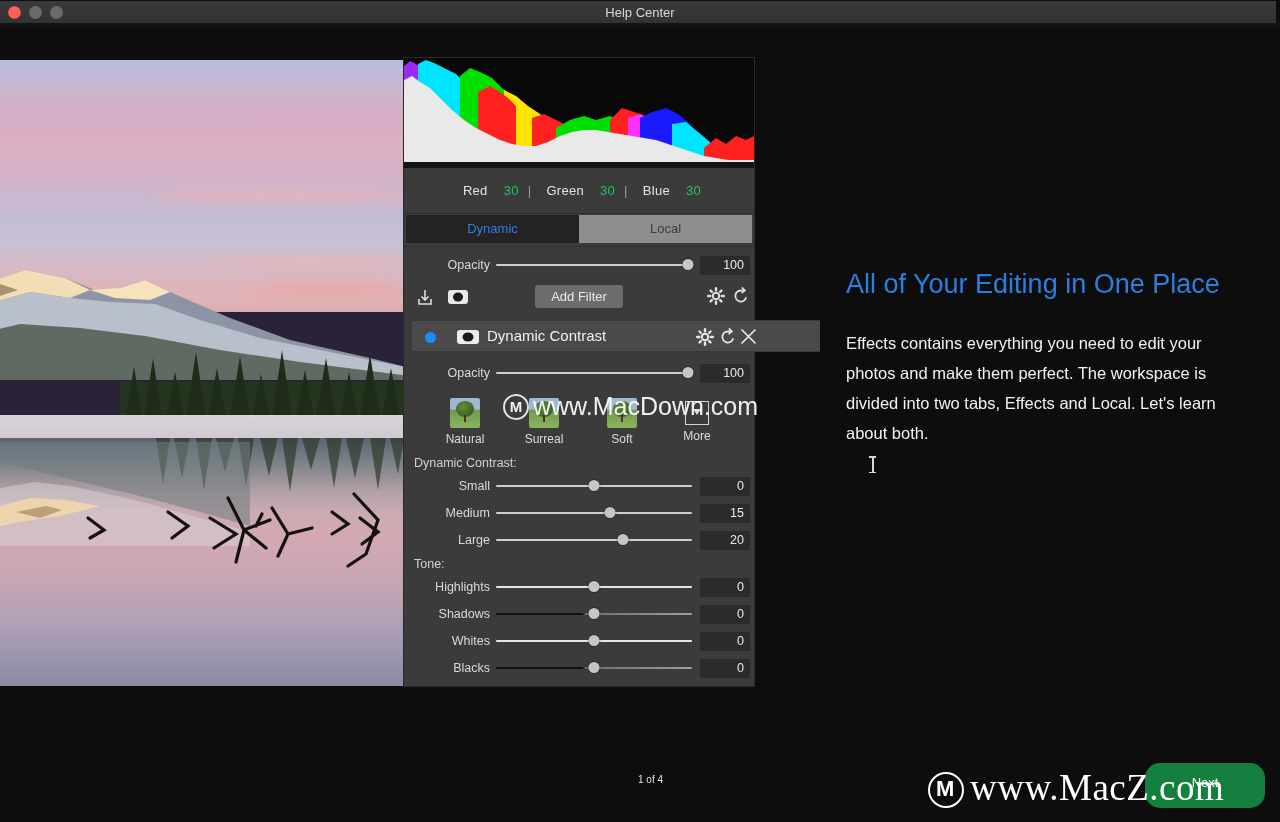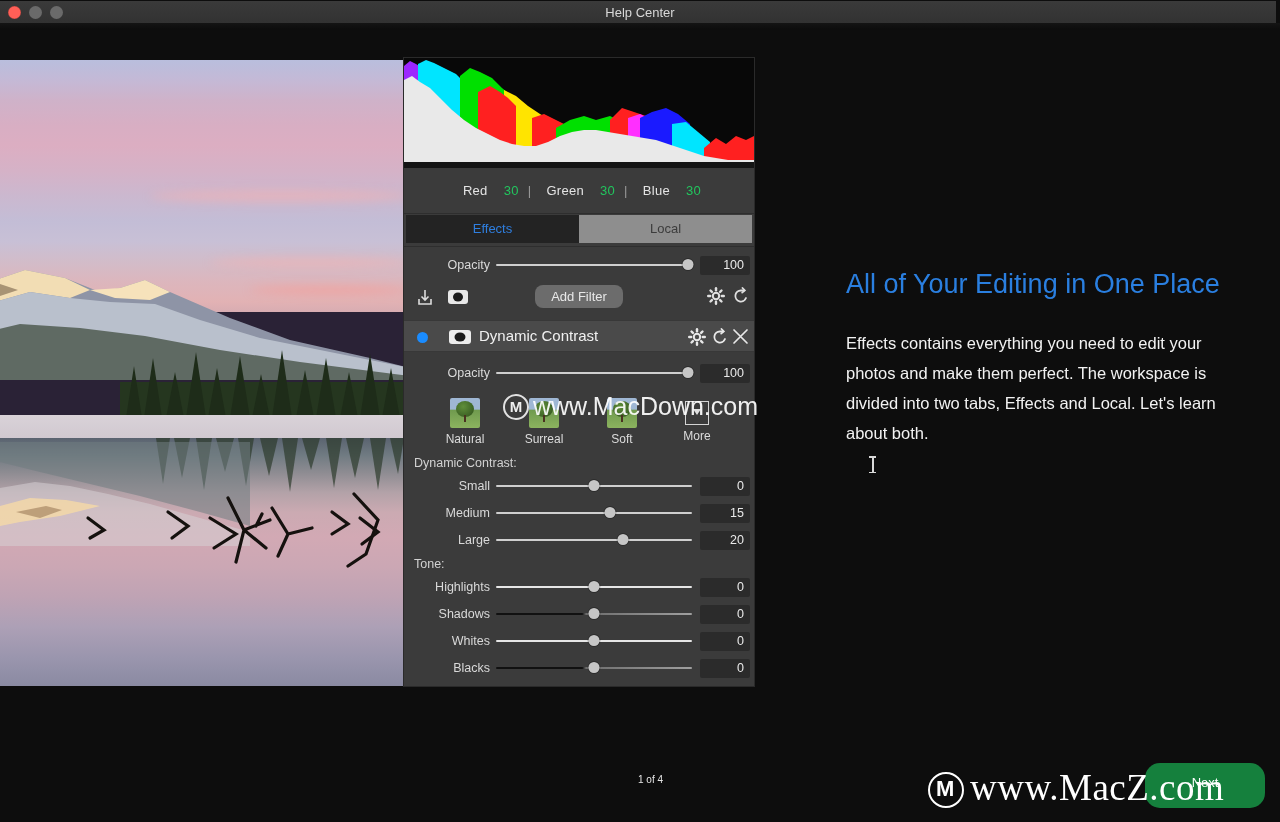--- a/index.html
+++ b/index.html
@@ -135,26 +135,26 @@
     font-size: 12.5px; color: #e9e9e9; text-align: right;
     line-height: 19px; padding-right: 6px; margin-left: 8px; margin-right: 4px;
   }
 
   .toolrow {
     position: absolute; left: 0; width: 350px; height: 34px;
   }
   .ic { position: absolute; top: 7px; }
   .addfilter {
     position: absolute; left: 131px; top: 5px; width: 88px; height: 23px;
-    background: #6c6c6c; border-radius: 8px; color: #e8e8e8;
+    background: #6c6c6c; border-radius: 3px; color: #e8e8e8;
     font-size: 13px; text-align: center; line-height: 23px;
   }
 
   .filterhead {
-    position: absolute; left: 0; width: 350px; height: 32px;
+    position: absolute; left: 8px; width: 408px; height: 32px;
     background: #4a4a4a; border-top: 1px solid #383838; border-bottom: 1px solid #383838; padding-left: 27px;
   }
   .fh-dot {
     position: absolute; left: 13px; top: 11px; width: 11px; height: 11px;
     border-radius: 50%; background: #1a8cff;
   }
   .fh-title {
     position: absolute; left: 75px; top: 6px; font-size: 15px; color: #f0f0f0;
   }
 
@@ -373,21 +373,21 @@
       <span class="val">30</span>
       <span class="sep">|</span>
       <span class="lbl">Green</span>
       <span class="val">30</span>
       <span class="sep">|</span>
       <span class="lbl">Blue</span>
       <span class="val">30</span>
     </div>
 
     <div class="tabs">
-      <div class="tab active">Effects</div>
+      <div class="tab active">Dynamic</div>
       <div class="tab inactive">Local</div>
     </div>
     <div class="sep-line" style="top:188px;"></div>
 
     <div class="row-opacity" style="top:195px;">
       <div class="sl-label" style="width:92px;">Opacity</div>
       <div class="sl-track-wrap">
         <div class="sl-track"></div>
         <div class="sl-knob" style="left:98%;"></div>
       </div>

